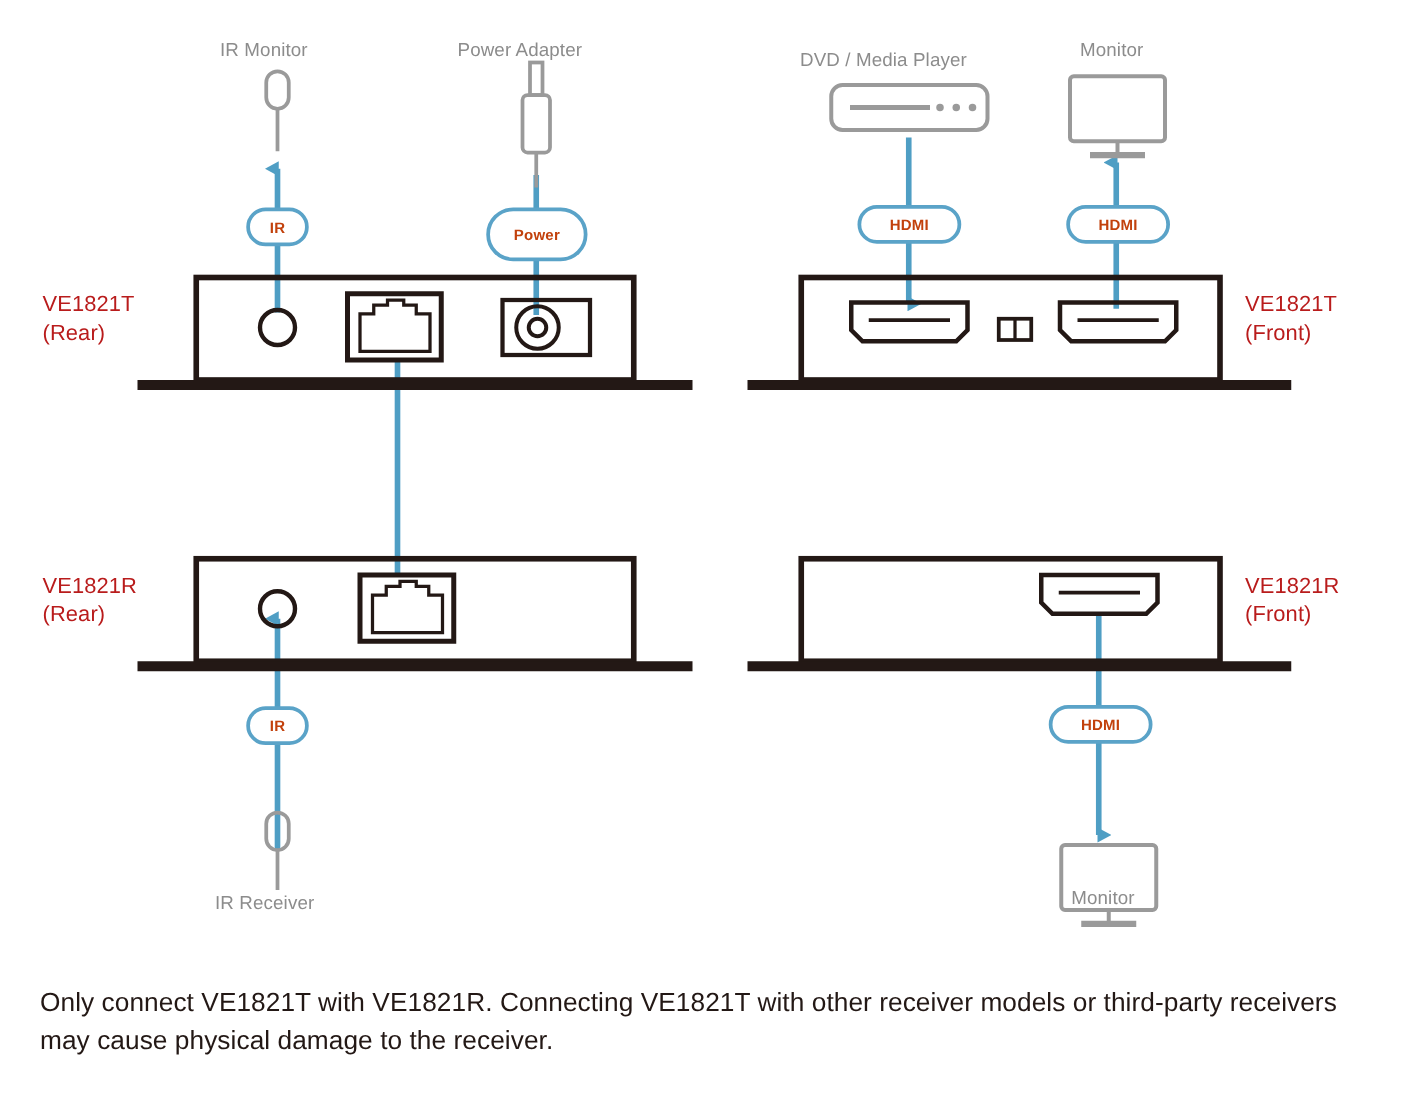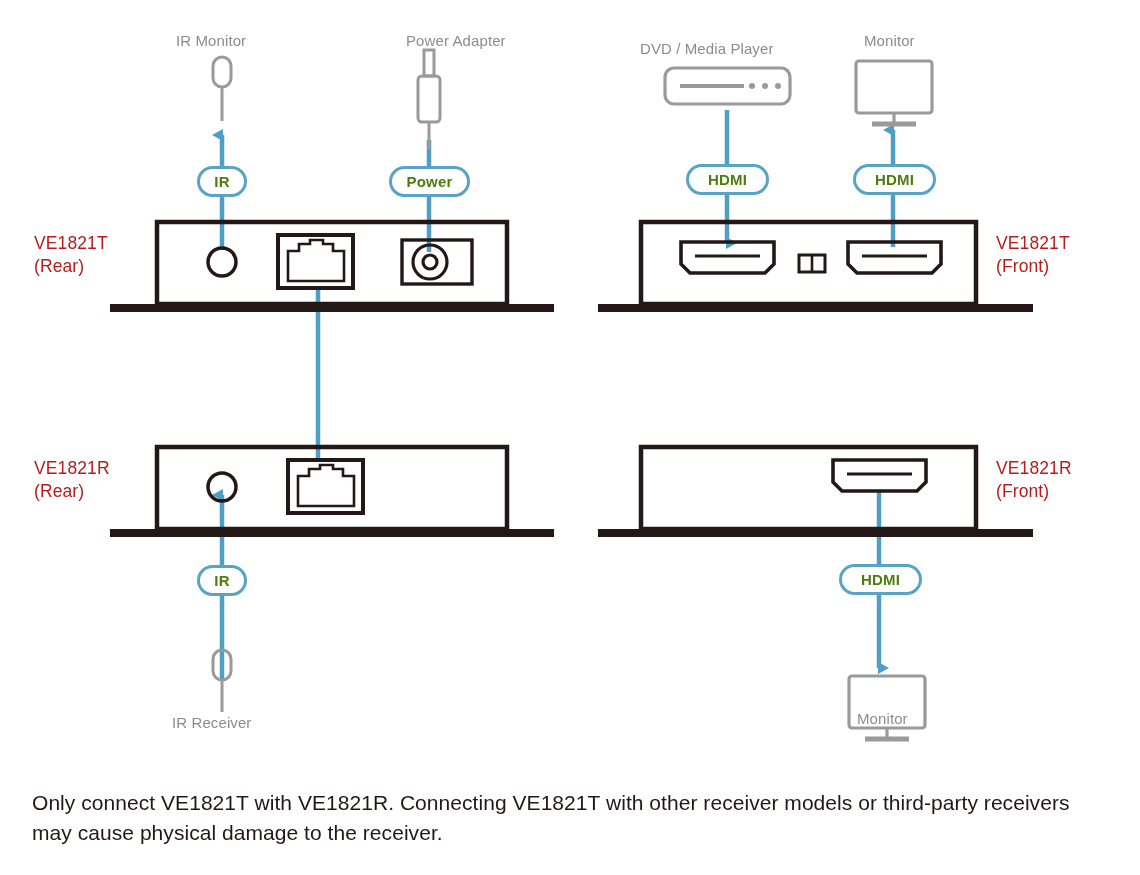--- a/index.html
+++ b/index.html
@@ -43,22 +43,22 @@
     font-size: 15px;
     color: #8c8c8c;
     white-space: nowrap;
     letter-spacing: 0.1px;
   }
   .pill {
     position: absolute;
     background: #ffffff;
     border: 3.5px solid #5aa3c8;
     border-radius: 999px;
-    color: #4d7c0f;
-    font-size: 15px;
+    color: #c2410c;
+    font-size: 12px;
     font-weight: bold;
     display: flex;
     align-items: center;
     justify-content: center;
     box-sizing: border-box;
     letter-spacing: 0.2px;
   }
   .note {
     position: absolute;
     left: 32px;
@@ -216,33 +216,33 @@
     <div>(Rear)</div>
   </div>
 
   <div class="dev-label" style="left:996px; top:457px;">
     <div>VE1821R</div>
     <div>(Front)</div>
   </div>
 
   <div class="periph-label" style="left:176px; top:32px;">IR Monitor</div>
 
-  <div class="periph-label" style="left:366px; top:32px;margin-left:40px;">Power Adapter</div>
+  <div class="periph-label" style="left:366px; top:32px;">Power Adapter</div>
 
   <div class="periph-label" style="left:640px; top:40px;">DVD / Media Player</div>
 
   <div class="periph-label" style="left:864px; top:32px;">Monitor</div>
 
   <div class="periph-label" style="left:172px; top:714px;">IR Receiver</div>
 
   <div class="periph-label" style="left:857px; top:710px;">Monitor</div>
 
   <div class="pill" style="left:197px; top:166px; width:50px; height:31px;">IR</div>
 
-  <div class="pill" style="left:389px; top:166px; width:81px; height:31px;">Power</div>
+  <div class="pill" style="left:389px; top:166px; width:81px; height:43px;">Power</div>
 
   <div class="pill" style="left:686px; top:164px; width:83px; height:31px;">HDMI</div>
 
   <div class="pill" style="left:853px; top:164px; width:83px; height:31px;">HDMI</div>
 
 
   <div class="pill" style="left:197px; top:565px; width:50px; height:31px;">IR</div>
 
   <div class="pill" style="left:839px; top:564px; width:83px; height:31px;">HDMI</div>
 

